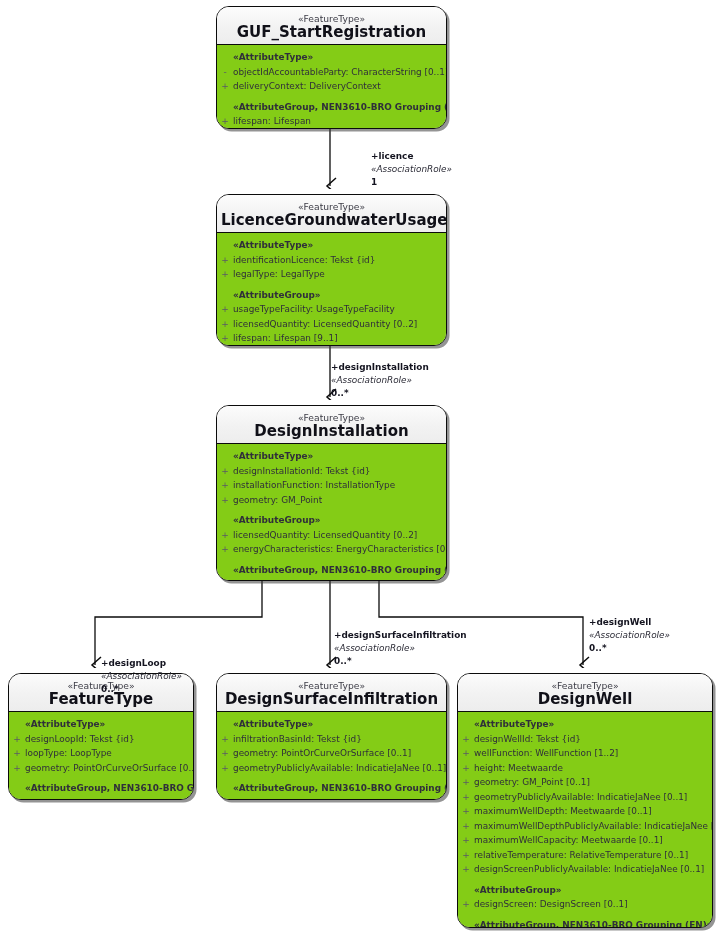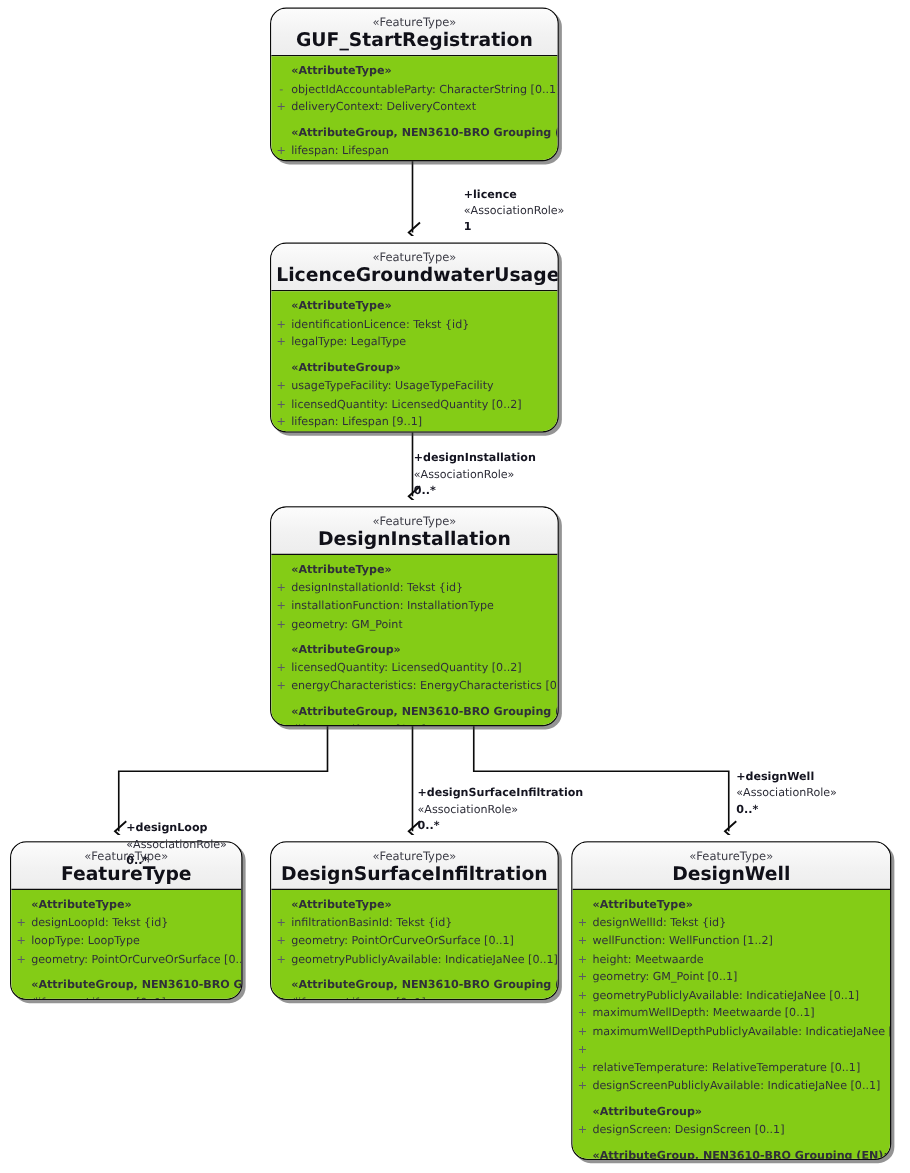--- a/index.html
+++ b/index.html
@@ -101,20 +101,21 @@
     line-height: 13px;
   }
   .assoc-role {
     font-size: 8.9px;
     color: #141420;
     font-weight: bold;
   }
   .assoc-stereo {
     font-size: 8.9px;
     color: #2b2b36;
+    font-style: italic;
   }
   .assoc-mult {
     font-size: 8.9px;
     color: #141420;
     font-weight: bold;
   }
 </style>
 </head>
 <body>
 
@@ -318,20 +319,21 @@
           <div class="attr-row">
             <span class="attr-vis">+</span>
             <span class="attr-text">maximumWellDepth: Meetwaarde [0..1]</span>
           </div>
           <div class="attr-row">
             <span class="attr-vis">+</span>
             <span class="attr-text">maximumWellDepthPubliclyAvailable: IndicatieJaNee [0..1]</span>
           </div>
           <div class="attr-row">
             <span class="attr-vis">+</span>
+            <span class="attr-text">maximumWellCapacity: Meetwaarde [0..1]</span>
           </div>
           <div class="attr-row">
             <span class="attr-vis">+</span>
             <span class="attr-text">relativeTemperature: RelativeTemperature [0..1]</span>
           </div>
           <div class="attr-row">
             <span class="attr-vis">+</span>
             <span class="attr-text">designScreenPubliclyAvailable: IndicatieJaNee [0..1]</span>
           </div>
           <div class="attr-group-label spaced">«AttributeGroup»</div>

